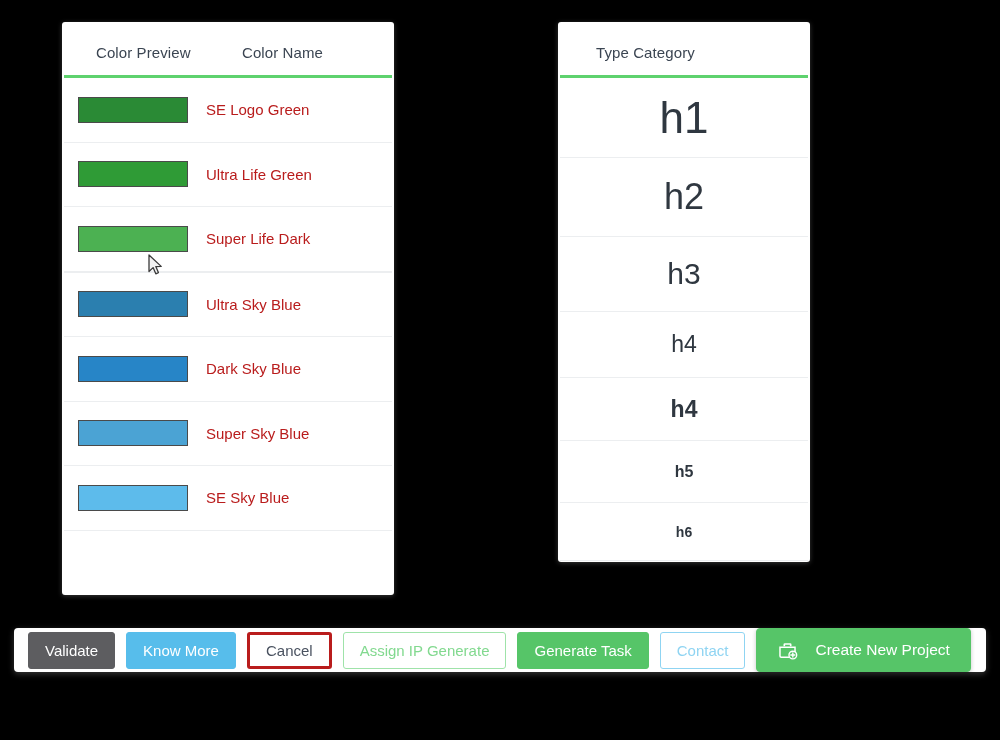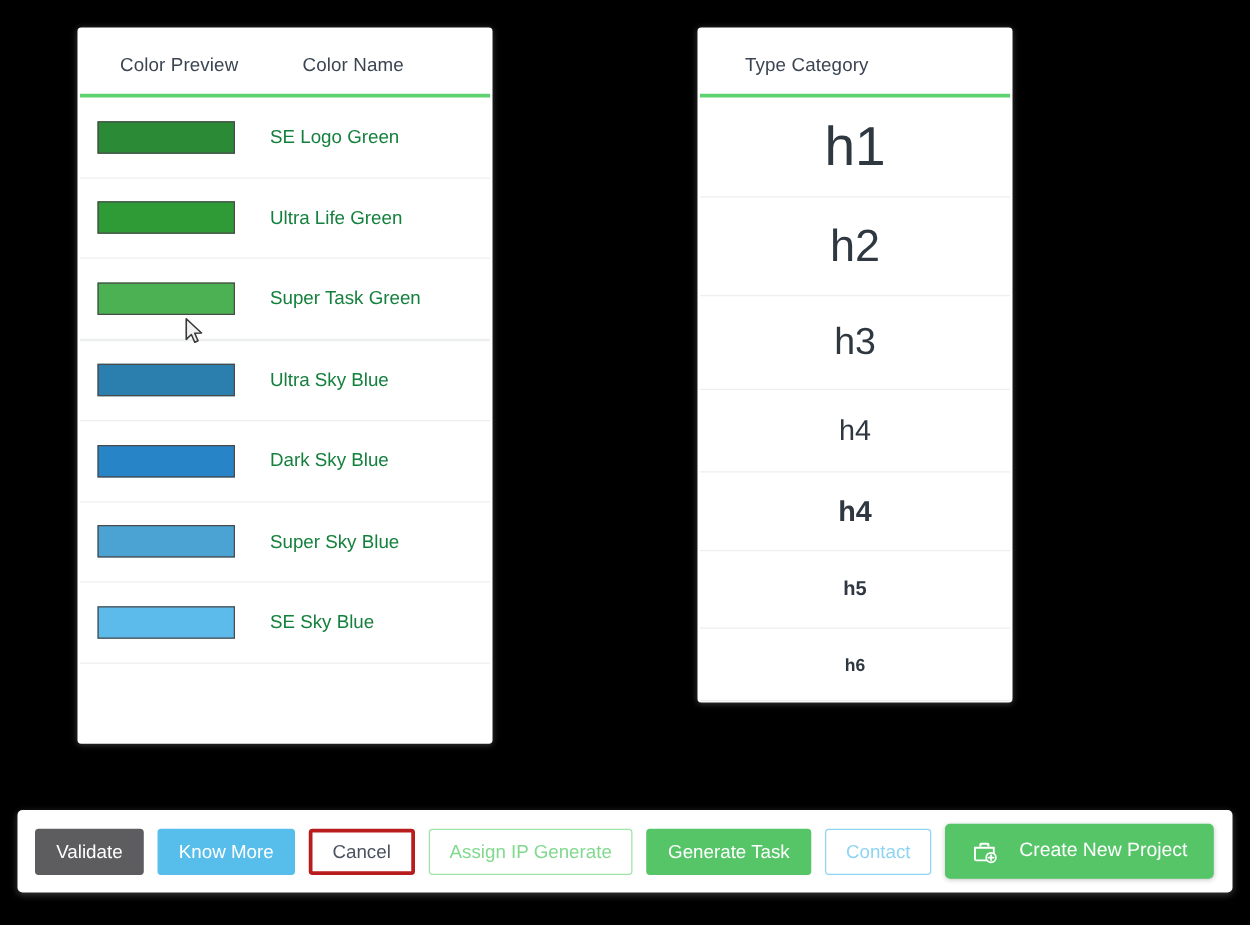--- a/index.html
+++ b/index.html
@@ -74,23 +74,23 @@
   }
 
   .swatch {
     width: 110px;
     height: 26px;
     border: 1px solid #4a4a4a;
     flex: 0 0 auto;
   }
 
   .color-name {
-    margin-left: 28px;
+    margin-left: 18px;
     font-size: 15px;
-    color: #15803d;
+    color: #b91c1c;
     white-space: nowrap;
   }
 
   
   #type-card {
     left: 558px;
     top: 22px;
     width: 252px;
     height: 540px;
   }
@@ -103,23 +103,23 @@
     justify-content: center;
     color: #2f3740;
   }
 
   .type-row .type-label { line-height: 1; }
 
   
   #button-bar {
     position: absolute;
     left: 14px;
-    top: 648px;
+    top: 628px;
     width: 972px;
-    height: 66px;
+    height: 44px;
     background: #ffffff;
     border-radius: 4px;
     box-shadow: 0 2px 6px rgba(255,255,255,0.22);
     display: flex;
     align-items: center;
     padding: 0 14px;
     gap: 11px;
   }
 
   .btn {
@@ -179,21 +179,21 @@
           <div class="color-name">SE Logo Green</div>
         </div>
         <div class="row-sep"></div>
         <div class="color-row">
           <div class="swatch" style="background: rgb(47, 155, 54);"></div>
           <div class="color-name">Ultra Life Green</div>
         </div>
         <div class="row-sep"></div>
         <div class="color-row">
           <div class="swatch" style="background: rgb(76, 177, 82);"></div>
-          <div class="color-name">Super Task Green</div>
+          <div class="color-name">Super Life Dark</div>
         </div>
         <div class="row-sep"></div>
         <div class="row-sep"></div>
         <div class="color-row">
           <div class="swatch" style="background: rgb(43, 127, 175);"></div>
           <div class="color-name">Ultra Sky Blue</div>
         </div>
         <div class="row-sep"></div>
         <div class="color-row">
           <div class="swatch" style="background: rgb(39, 133, 199);"></div>

